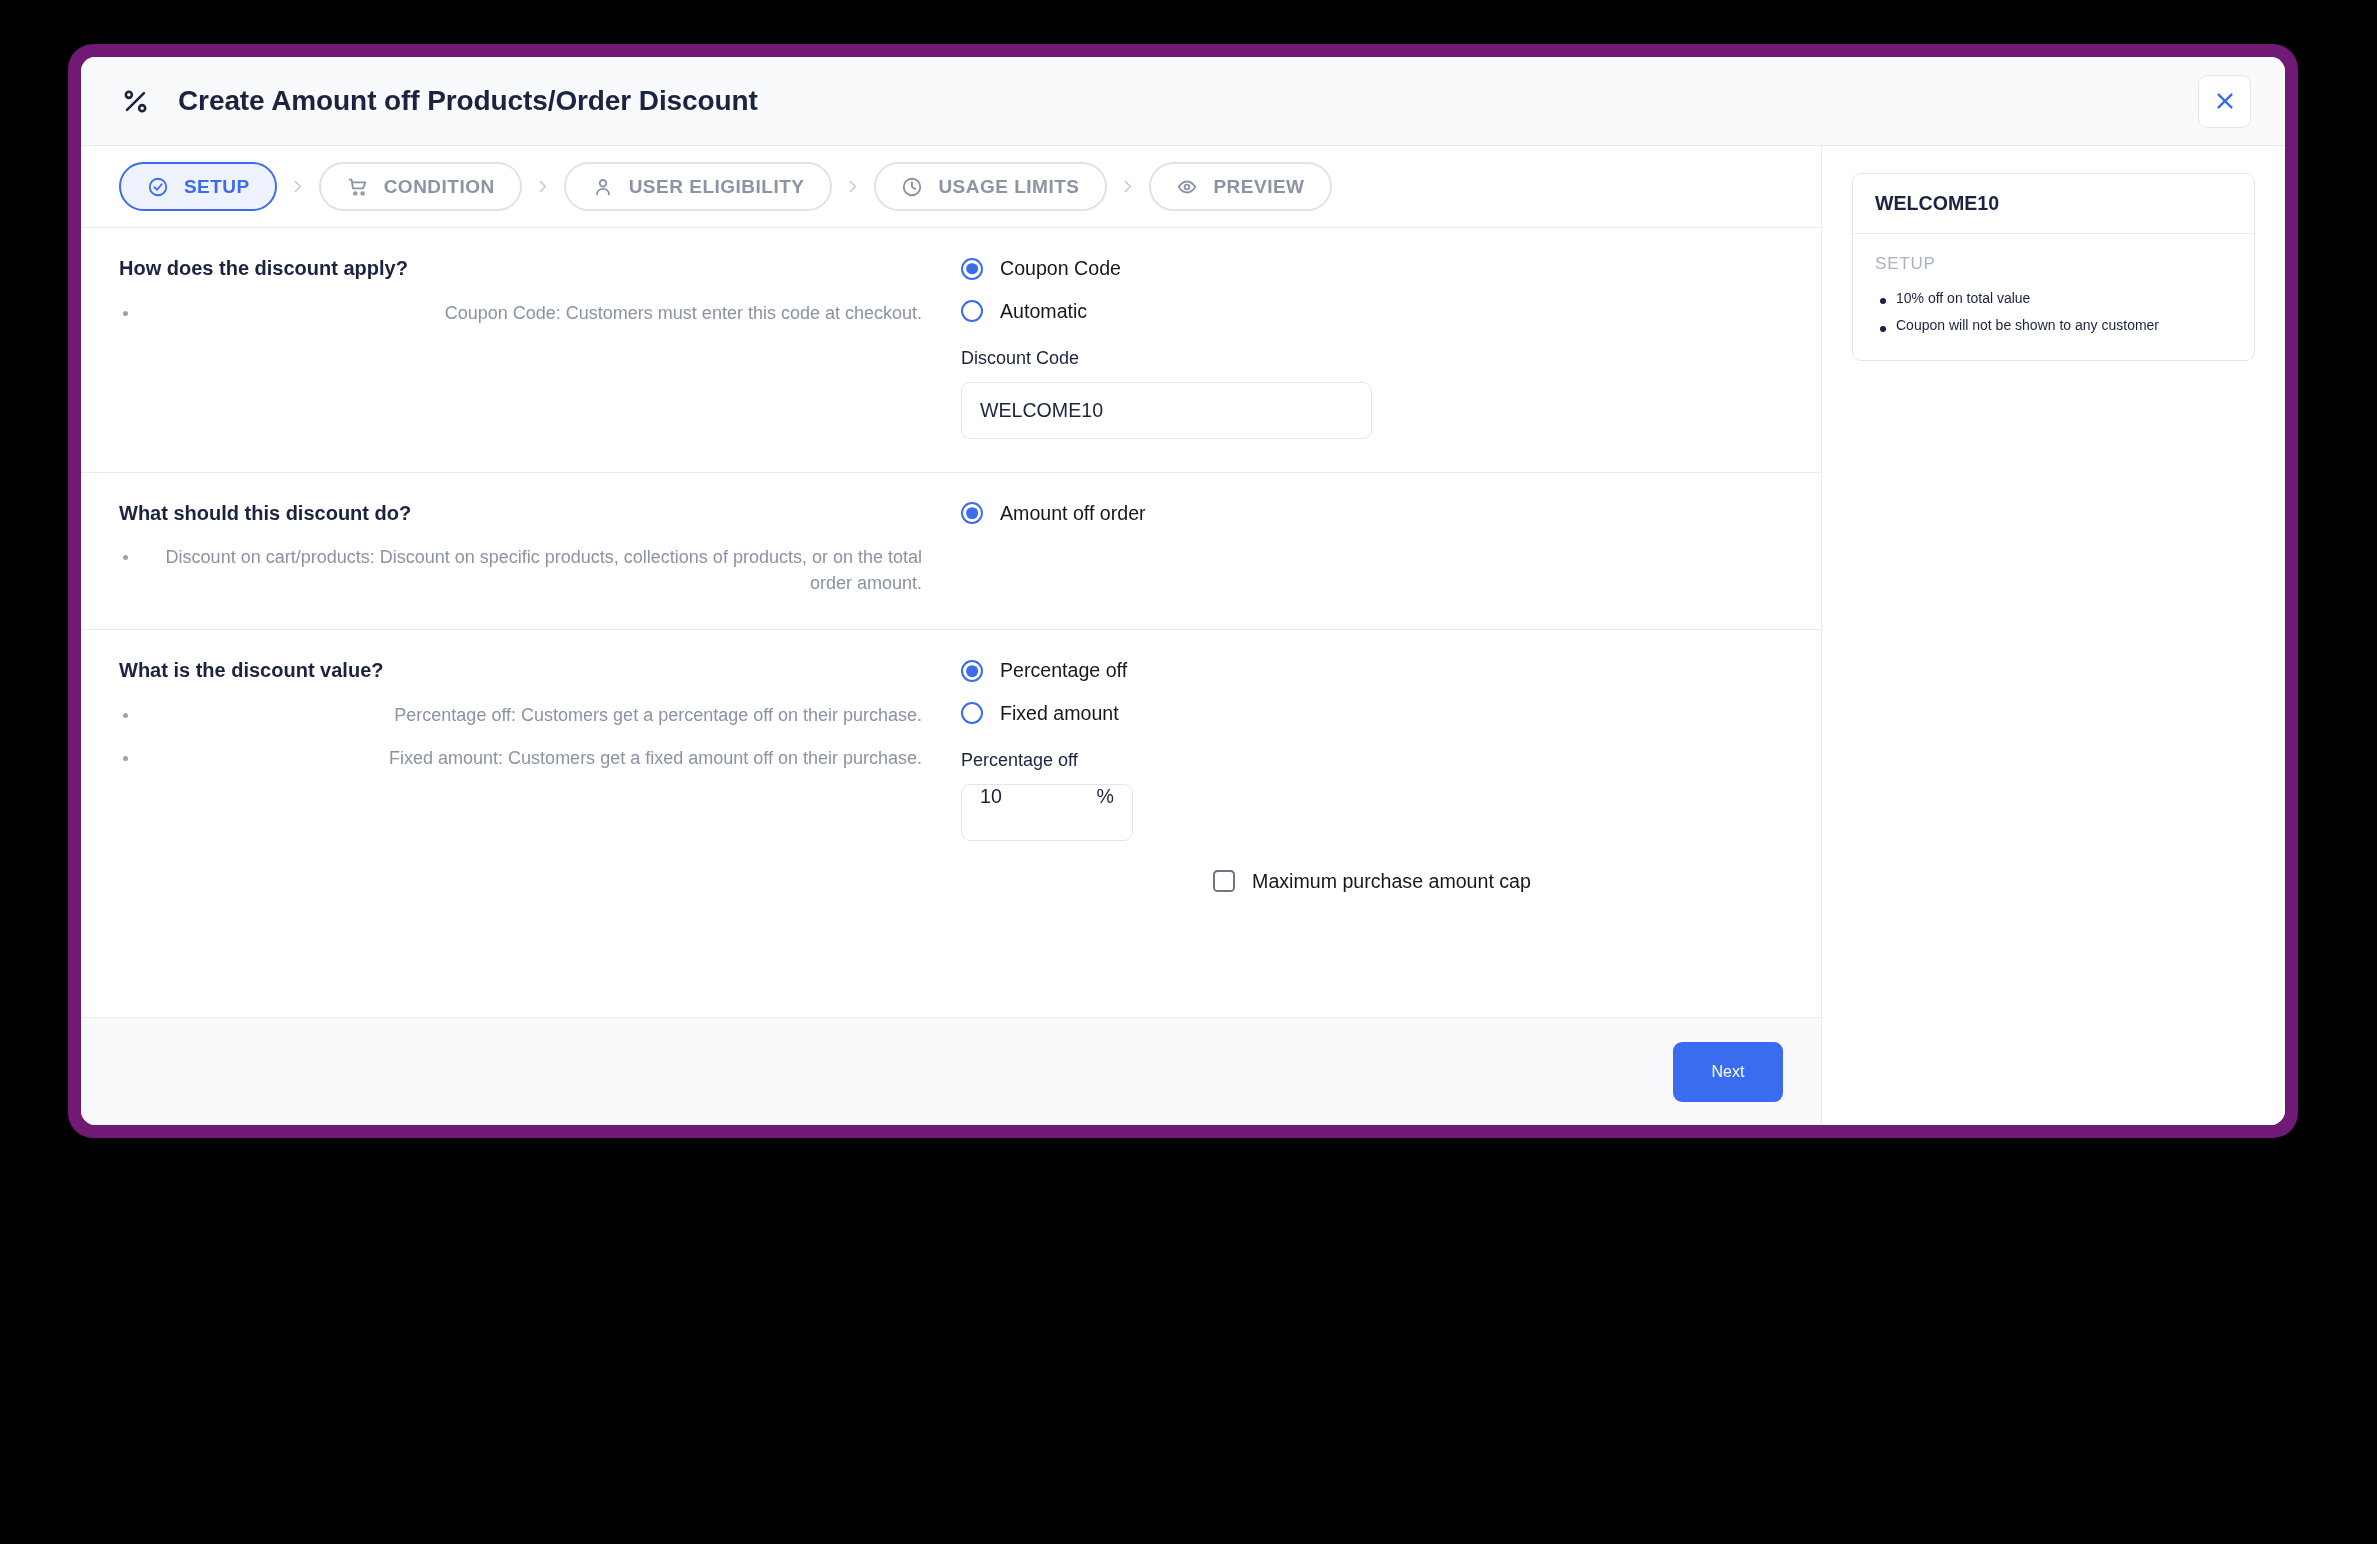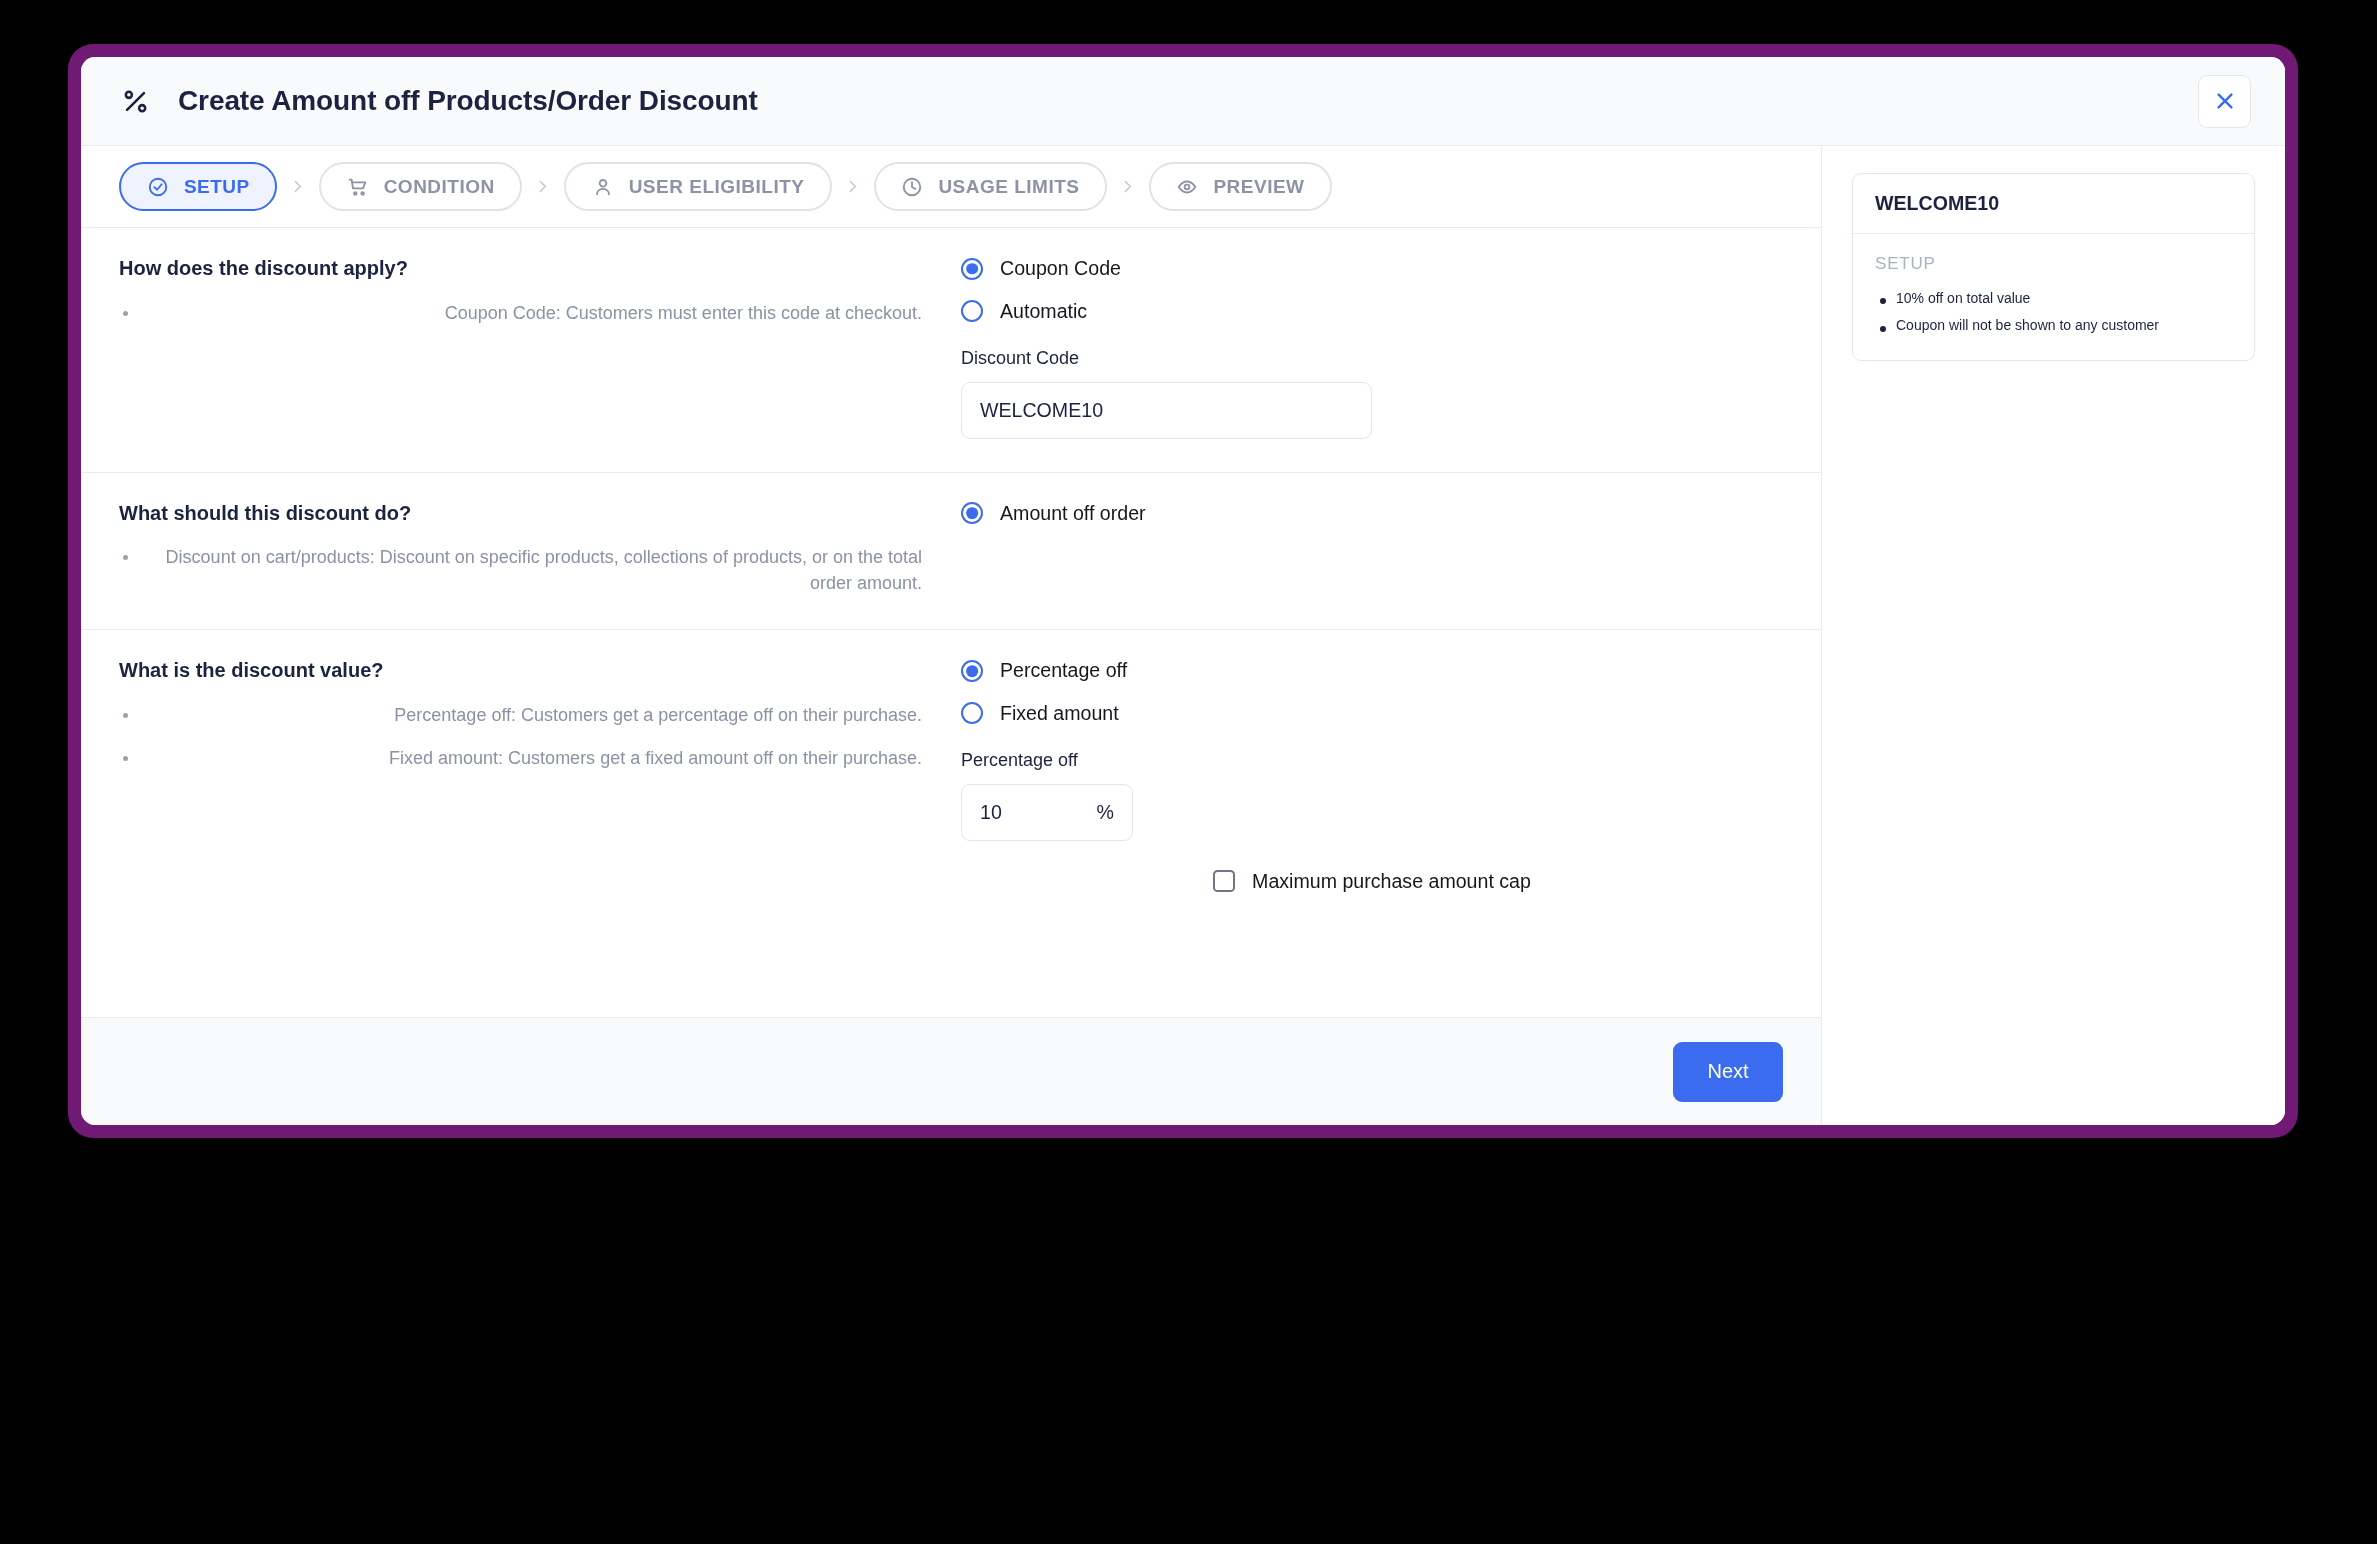--- a/index.html
+++ b/index.html
@@ -249,21 +249,21 @@
     color: #1b2340;
     cursor: text;
   }
   .num-input {
     width: 172px;
     height: 57px;
     border: 1.3px solid #e3e7ed;
     border-radius: 9px;
     background: #ffffff;
     display: flex;
-    align-items: center;
+    align-items: flex-start;
     justify-content: space-between;
     padding: 0 18px;
     font-size: 19.6px;
     color: #1b2340;
     cursor: text;
   }
   .num-suffix { color: #1b2340; font-size: 19.6px; }
 
   
   .check-row {
@@ -295,21 +295,21 @@
     justify-content: flex-end;
     padding: 0 38px;
   }
   .next-button {
     min-width: 110px;
     height: 60px;
     background: #3b6cf0;
     color: #ffffff;
     border: none;
     border-radius: 9px;
-    font-size: 20px;
+    font-size: 16px;
     font-family: "Liberation Sans", sans-serif;
     font-weight: normal;
     cursor: pointer;
     padding: 0 27px;
   }
 
   
   .summary-card {
     border: 1.3px solid #e3e7ed;
     border-radius: 9px;

